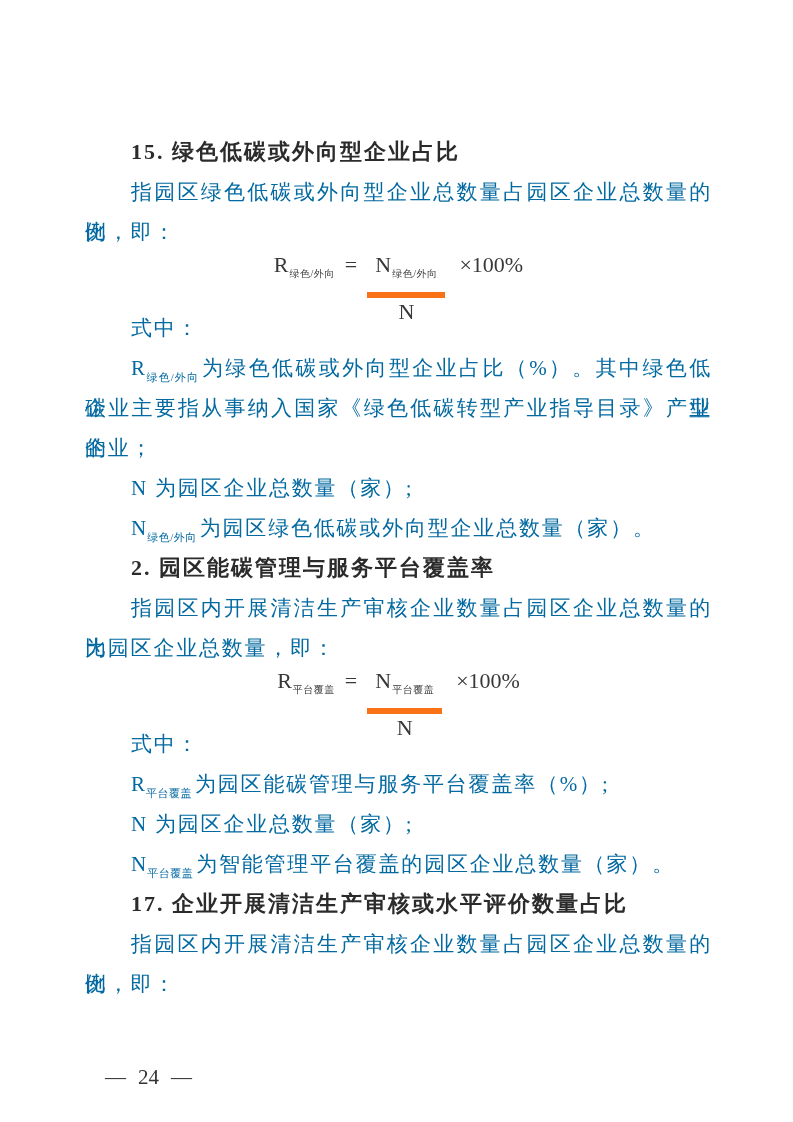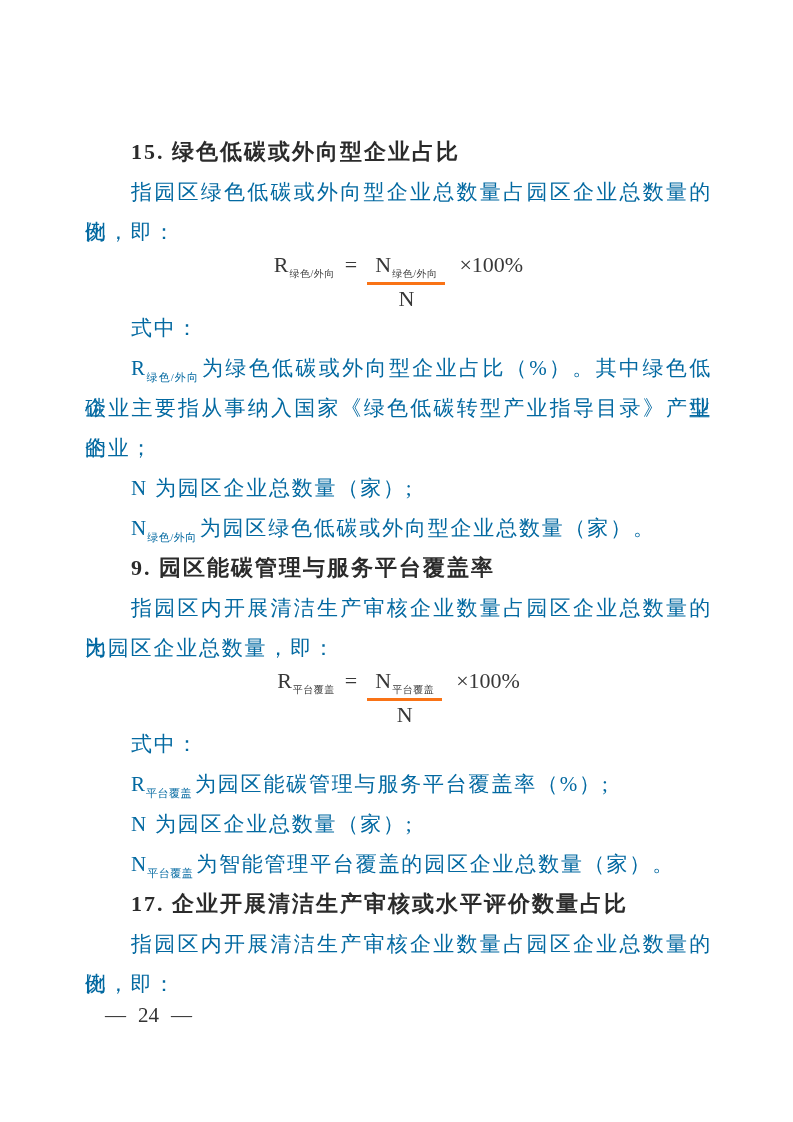--- a/index.html
+++ b/index.html
@@ -57,35 +57,35 @@
   }
   .f-eq { margin: 0 10px; }
   .f-times { margin-left: 14px; }
   .frac {
     display: inline-flex;
     flex-direction: column;
     align-items: center;
     line-height: 25px;
   }
   .frac .num {
-    border-bottom: 3px solid #f97316;
-    padding: 0 8px 5px 8px;
+    border-bottom: 6px solid #f97316;
+    padding: 0 8px 15px 8px;
   }
   .frac .den { padding-top: 1px; }
   sub.fsub {
     font-size: 10px;
     letter-spacing: 0.5px;
     vertical-align: -5px;
     line-height: 0;
     margin-left: 1px;
   }
   .footer {
     position: absolute;
     left: 105px;
-    top: 1000px;
+    top: 1062px;
     font-size: 21px;
     line-height: 30px;
     color: #333333;
     letter-spacing: 0;
   }
   .footer .num { margin: 0 12px; }
 </style>
 </head>
 <body>
 
@@ -106,21 +106,21 @@
       <span class="f-times">×100%</span>
     </div>
 
     <div class="line indent">式中：</div>
     <div class="line indent fill"><span class="base-var">R</span><sub class="subc">绿色/外向</sub><span>为绿色低碳或外向型企业占比（%）。其中绿色低碳型</span></div>
     <div class="line fill">企业主要指从事纳入国家《绿色低碳转型产业指导目录》产业的</div>
     <div class="line">企业；</div>
     <div class="line indent">N 为园区企业总数量（家）;</div>
     <div class="line indent"><span class="base-var">N</span><sub class="subc">绿色/外向</sub><span>为园区绿色低碳或外向型企业总数量（家）。</span></div>
 
-    <div class="line heading indent">9. 园区能碳管理与服务平台覆盖率</div>
+    <div class="line heading indent">2. 园区能碳管理与服务平台覆盖率</div>
     <div class="line indent fill">指园区内开展清洁生产审核企业数量占园区企业总数量的比</div>
     <div class="line">为园区企业总数量，即：</div>
 
     <div class="formula">
       <span class="f-lhs"><span>R</span><sub class="fsub">平台覆盖</sub></span>
       <span class="f-eq">=</span>
       <span class="frac">
         <span class="num"><span>N</span><sub class="fsub">平台覆盖</sub></span>
         <span class="den">N</span>
       </span>

